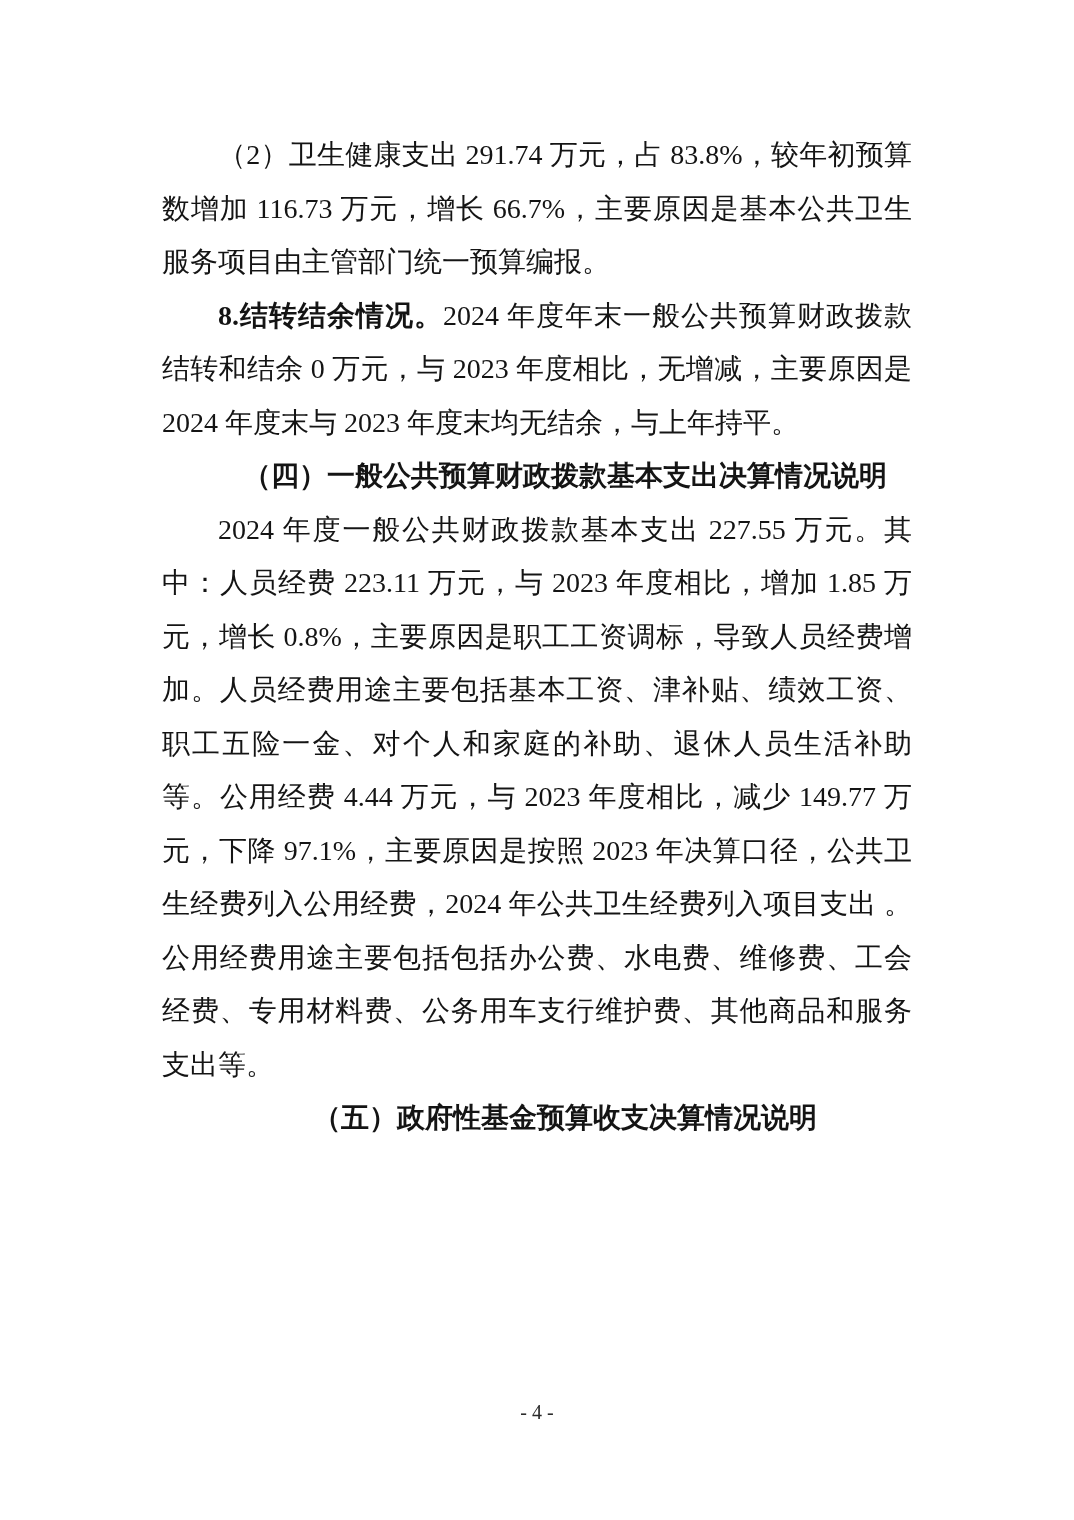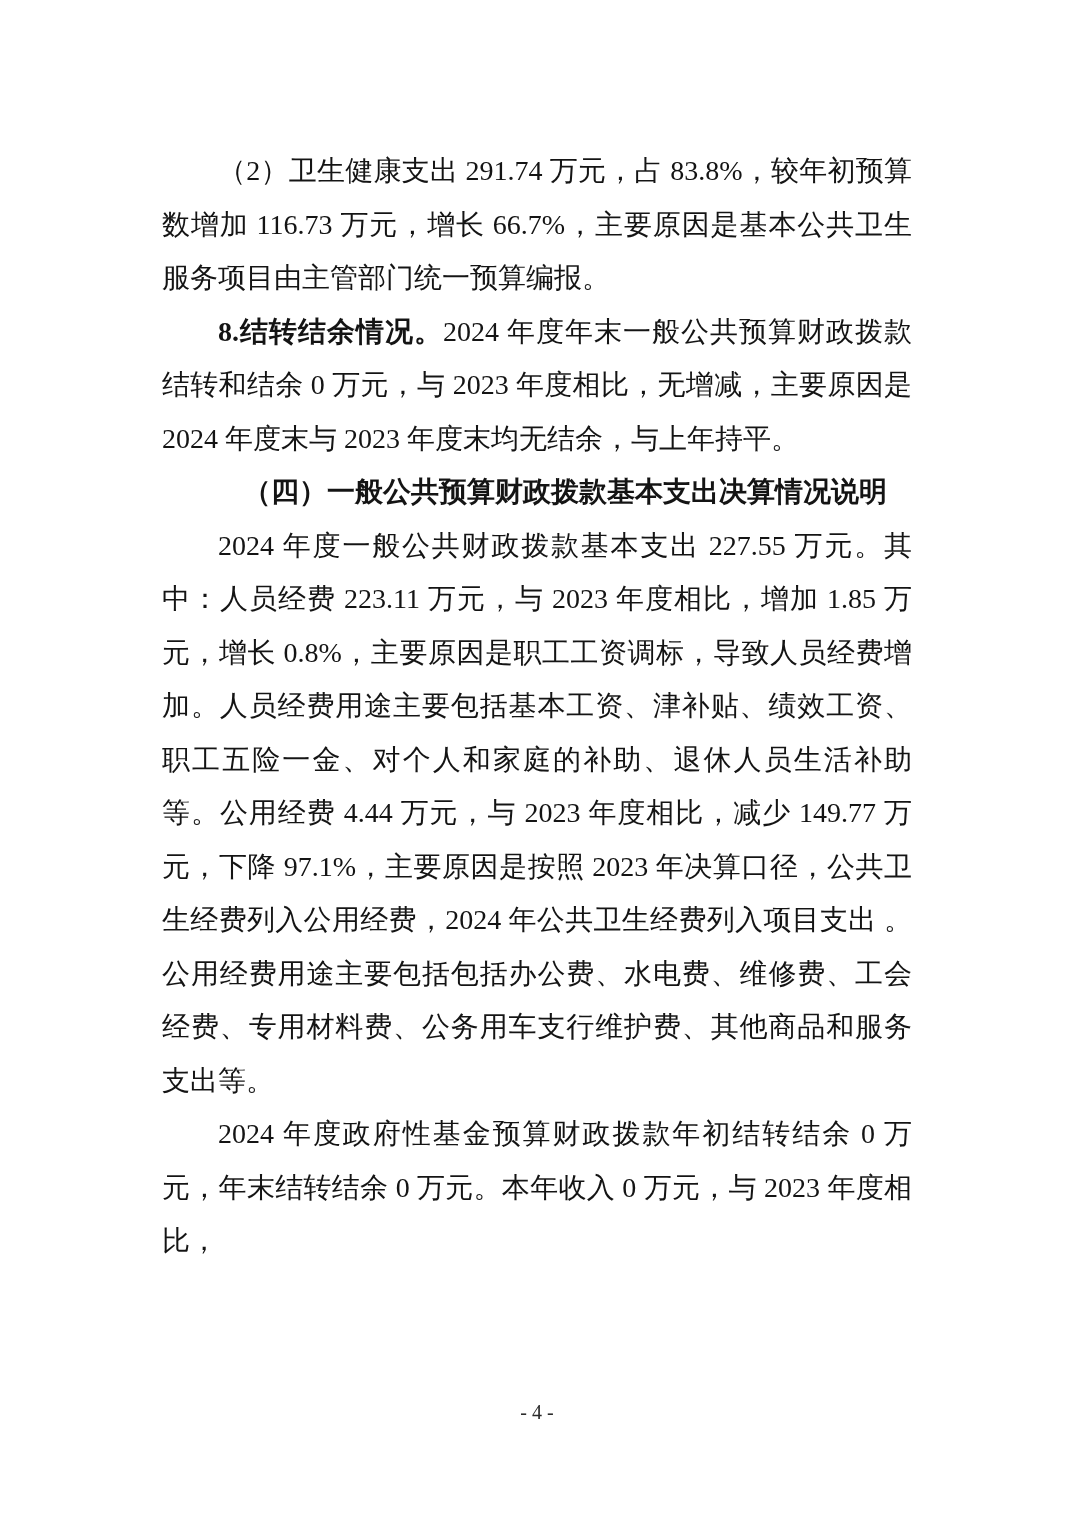--- a/index.html
+++ b/index.html
@@ -12,21 +12,21 @@
     width: 1074px;
     height: 1520px;
     background: #ffffff;
     overflow: hidden;
     font-family: "Liberation Serif", "DejaVu Serif", serif;
     color: #141414;
   }
   .doc-body {
     position: absolute;
     left: 162px;
-    top: 144px;
+    top: 128px;
     width: 750px;
   }
   .para {
     margin: 0;
     font-size: 28px;
     line-height: 53.5px;
     text-align: justify;
     text-indent: 2em;
     word-break: break-all;
   }
@@ -57,21 +57,21 @@
 
     <p class="para">（2）卫生健康支出 291.74 万元，占 83.8%，较年初预算数增加 116.73 万元，增长 66.7%，主要原因是基本公共卫生服务项目由主管部门统一预算编报。</p>
 
 
     <p class="para"><span class="lead-bold">8.结转结余情况。</span><span>2024 年度年末一般公共预算财政拨款结转和结余 0 万元，与 2023 年度相比，无增减，主要原因是 2024 年度末与 2023 年度末均无结余，与上年持平。</span></p>
 
     <p class="para heading">（四）一般公共预算财政拨款基本支出决算情况说明</p>
 
     <p class="para">2024 年度一般公共财政拨款基本支出 227.55 万元。其中：人员经费 223.11 万元，与 2023 年度相比，增加 1.85 万元，增长 0.8%，主要原因是职工工资调标，导致人员经费增加。人员经费用途主要包括基本工资、津补贴、绩效工资、职工五险一金、对个人和家庭的补助、退休人员生活补助等。公用经费 4.44 万元，与 2023 年度相比，减少 149.77 万元，下降 97.1%，主要原因是按照 2023 年决算口径，公共卫生经费列入公用经费，2024 年公共卫生经费列入项目支出 。公用经费用途主要包括包括办公费、水电费、维修费、工会经费、专用材料费、公务用车支行维护费、其他商品和服务支出等。</p>
 
+    <p class="para heading">（五）政府性基金预算收支决算情况说明</p>
 
-    <p class="para">2024 年度政府性基金预算财政拨款年初结转结余 0 万元，年末结转结余 0 万元。本年收入 0 万元，与 2023 年度相比，</p>
 
   </main>
 
   <footer class="page-footer">
     <span>- 4 -</span>
   </footer>
 </div>
 
 </body></html>

